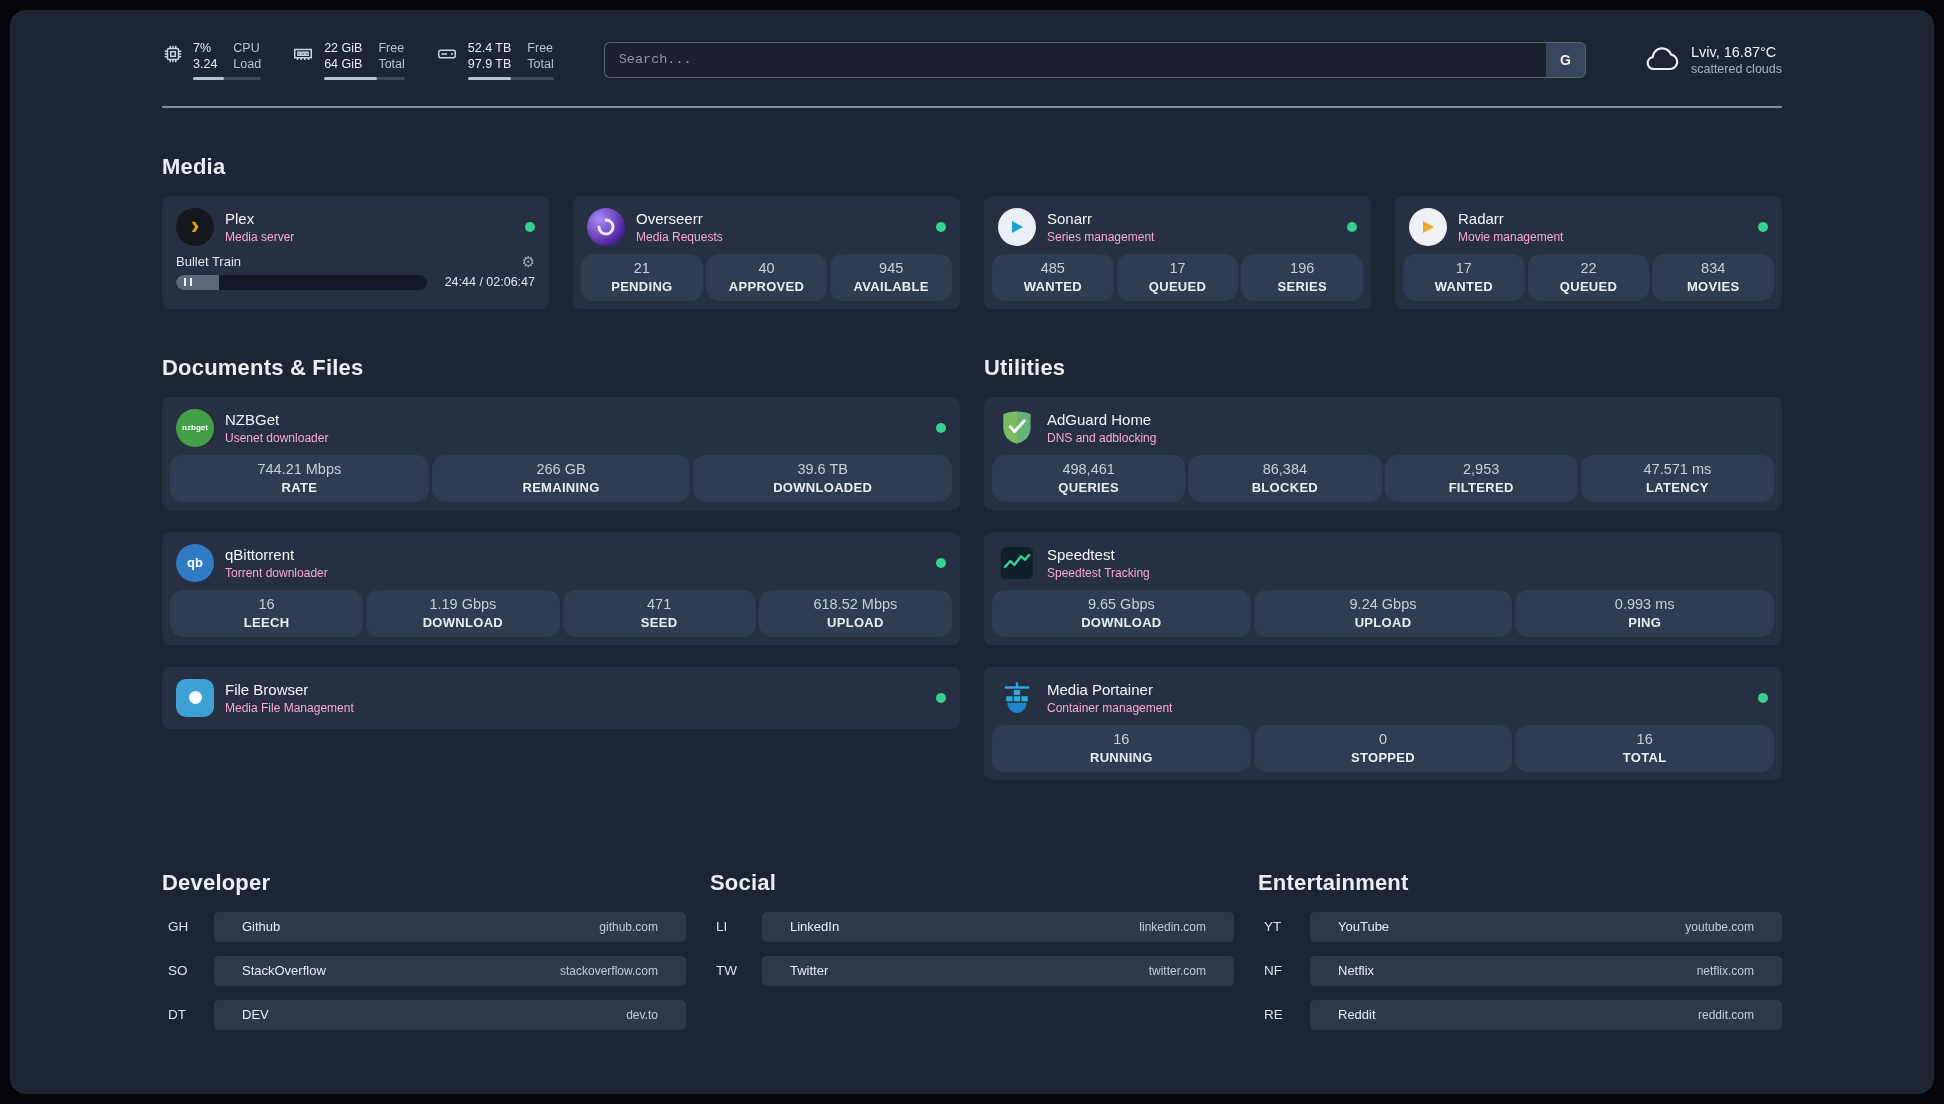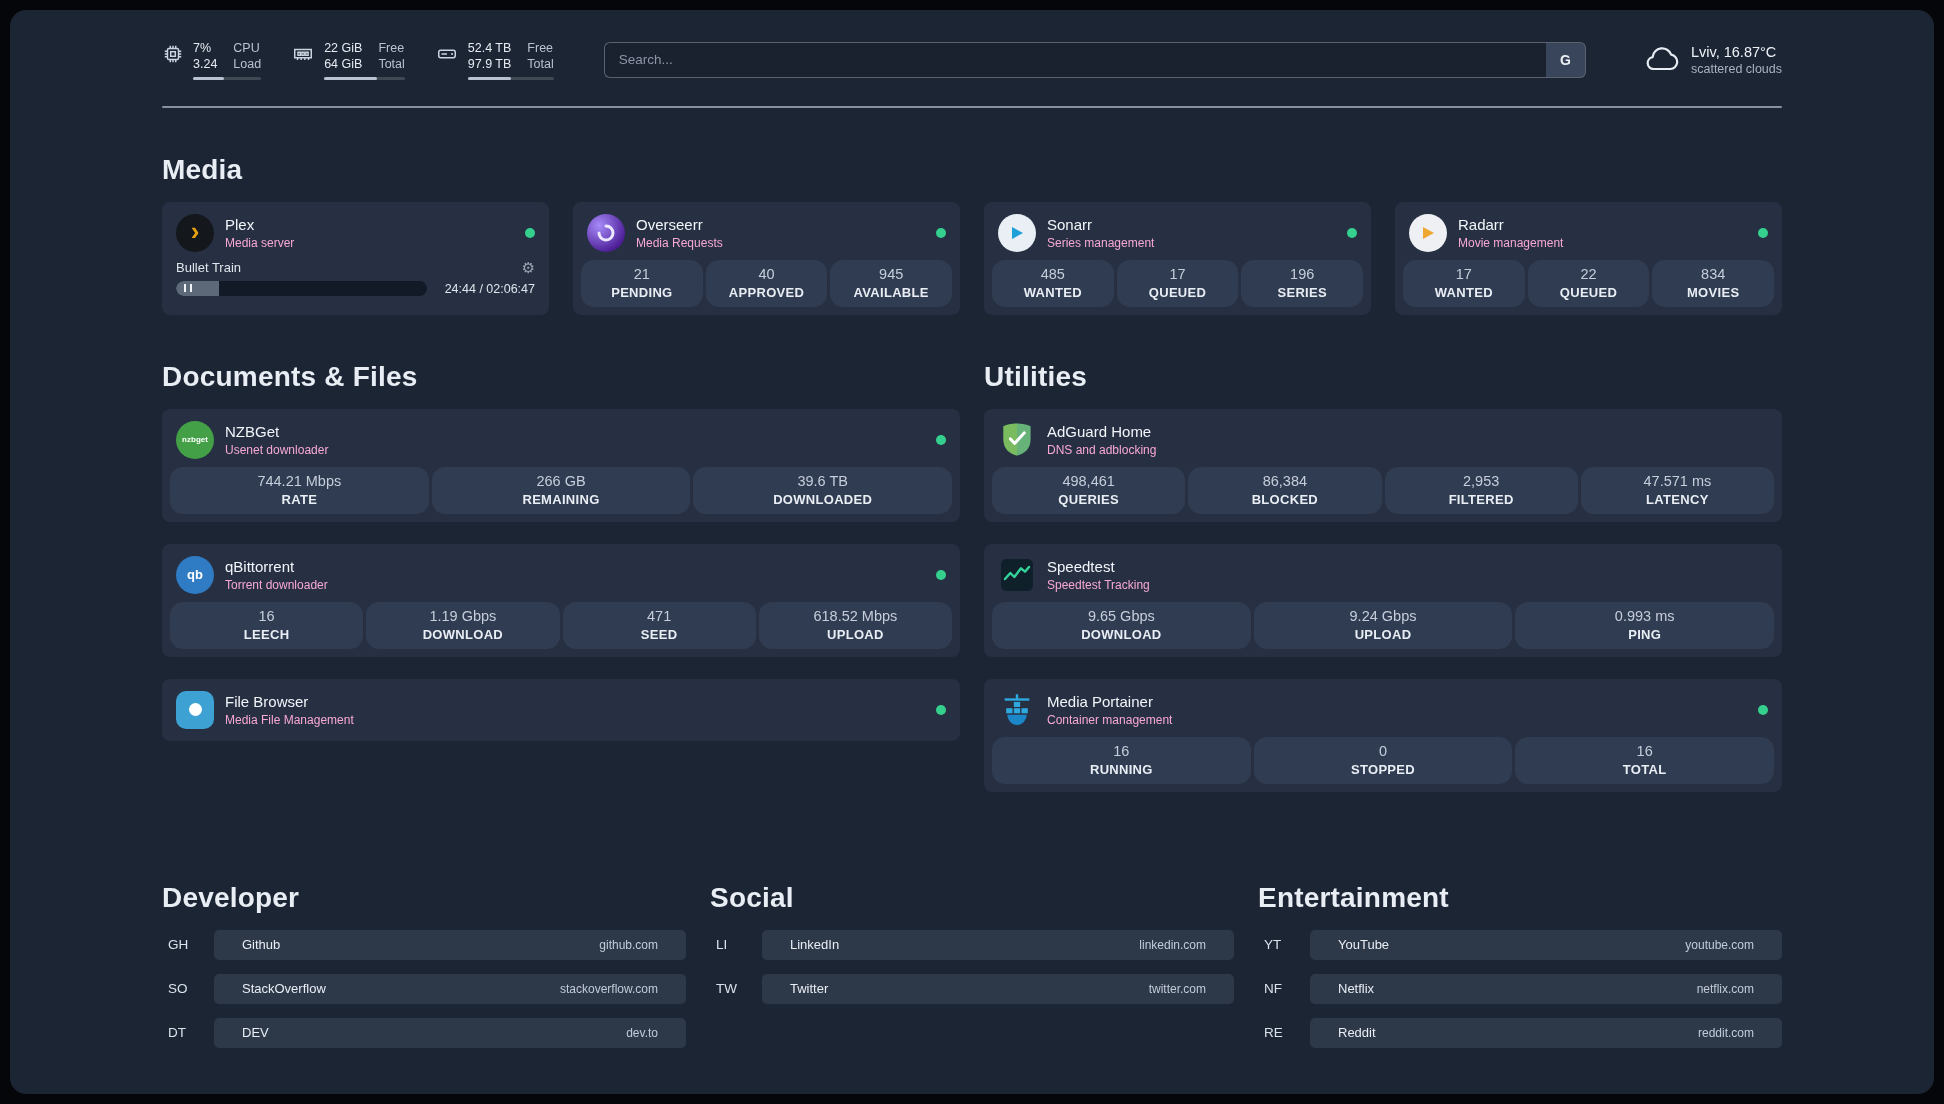--- a/index.html
+++ b/index.html
@@ -24,36 +24,36 @@
   .res-grid { display:grid; grid-template-columns:max-content max-content; column-gap:16px; font-size:12.5px; line-height:1.3; }
   .res-val { color:#e6ebf2; }
   .res-lab { color:#b9c2cf; }
   .res-bar { height:3px; background:rgba(255,255,255,0.16); border-radius:2px; margin-top:4px; width:100%; }
   .res-fill { height:100%; background:#b9c2cf; border-radius:2px; }
 
   .search-wrap { flex:1; display:flex; height:36px; margin:0 58px 0 50px; }
   .search {
     flex:1; background:#1a2230; border:1px solid #59636f; border-right:none;
     border-radius:6px 0 0 6px; color:#d7dde6; padding:0 14px; font-size:13.5px;
-    font-family:Liberation Sans, sans-serif; outline:none;
+    font-family:Liberation Mono, monospace; outline:none;
   }
   .search::placeholder { color:#8d96a5; }
   .search-btn {
     width:40px; background:#39455a; border:1px solid #59636f; border-left:none;
     border-radius:0 6px 6px 0; color:#eef2f7; font-size:14px; font-weight:bold;
     font-family:"Liberation Sans", sans-serif; cursor:pointer;
   }
   .weather { display:flex; align-items:center; gap:11px; cursor:pointer; }
   .weather-loc { font-size:14.5px; color:#eef2f7; }
   .weather-cond { font-size:12.5px; color:#a8b2c0; margin-top:2px; }
 
   .divider { height:2px; background:#87909f; margin-top:26px; border-radius:1px; }
 
   
-  .section-title { font-size:28px; font-weight:600; color:#e9edf4; margin:46px 0 16px; letter-spacing:.2px; }
+  .section-title { font-size:22px; font-weight:600; color:#e9edf4; margin:46px 0 16px; letter-spacing:.2px; }
 
   .media-grid { display:grid; grid-template-columns:repeat(4,1fr); gap:24px; }
   .two-col { display:grid; grid-template-columns:1fr 1fr; gap:24px; align-items:start; }
   .col .card { margin-bottom:22px; }
 
   .card {
     background:#263042; border-radius:8px; padding:8px;
     display:flex; flex-direction:column; cursor:pointer;
   }
   .card-header { display:flex; align-items:center; gap:11px; padding:4px 6px 8px; }
@@ -67,21 +67,21 @@
 
   .stats { display:flex; gap:3px; margin-top:auto; }
   .stat { flex:1; background:#303c51; border-radius:13px; text-align:center; padding:6px 4px 7px; }
   .stat-val { font-size:14.5px; color:#c6cedb; }
   .stat-lab { font-size:13px; font-weight:bold; color:#e9edf4; margin-top:3px; letter-spacing:.3px; }
 
   
   .player { padding:0 6px 4px; }
   .track-row { display:flex; justify-content:space-between; align-items:center; font-size:13px; color:#dfe5ec; margin-bottom:6px; }
   .gear { color:#9aa4b2; font-size:15px; cursor:pointer; line-height:1; }
-  .bar-row { display:flex; align-items:flex-end; gap:18px; }
+  .bar-row { display:flex; align-items:center; gap:18px; }
   .pbar { flex:1; height:15px; background:#121927; border-radius:8px; position:relative; overflow:hidden; }
   .pfill { height:100%; background:#5d6878; border-radius:8px 0 0 8px; }
   .pause {
     position:absolute; left:8px; top:50%; transform:translateY(-50%);
     width:8px; height:8px; border-left:2.5px solid #eef2f7; border-right:2.5px solid #eef2f7;
     cursor:pointer;
   }
   .ptime { font-size:12.5px; color:#dfe5ec; white-space:nowrap; }
 
   

